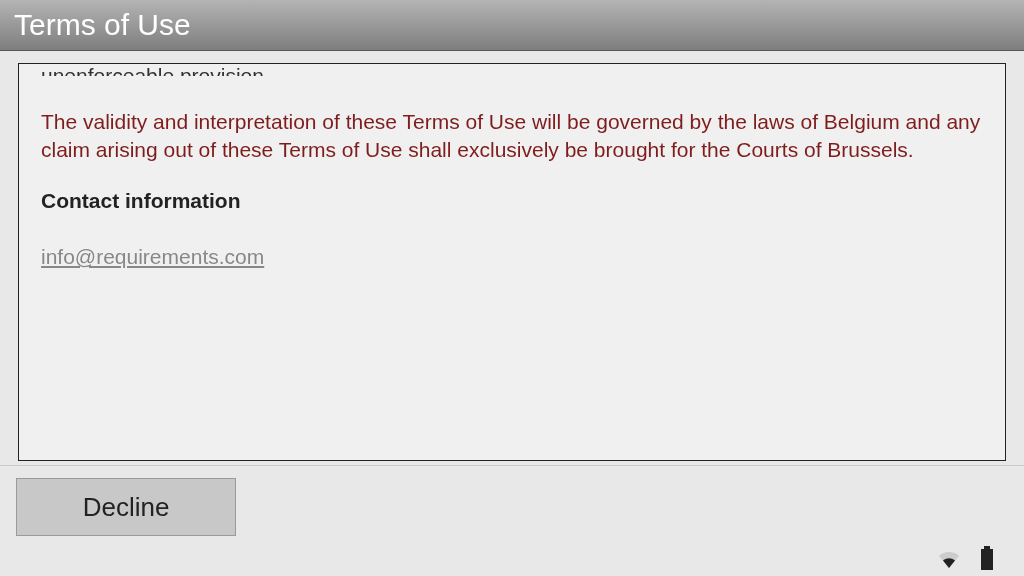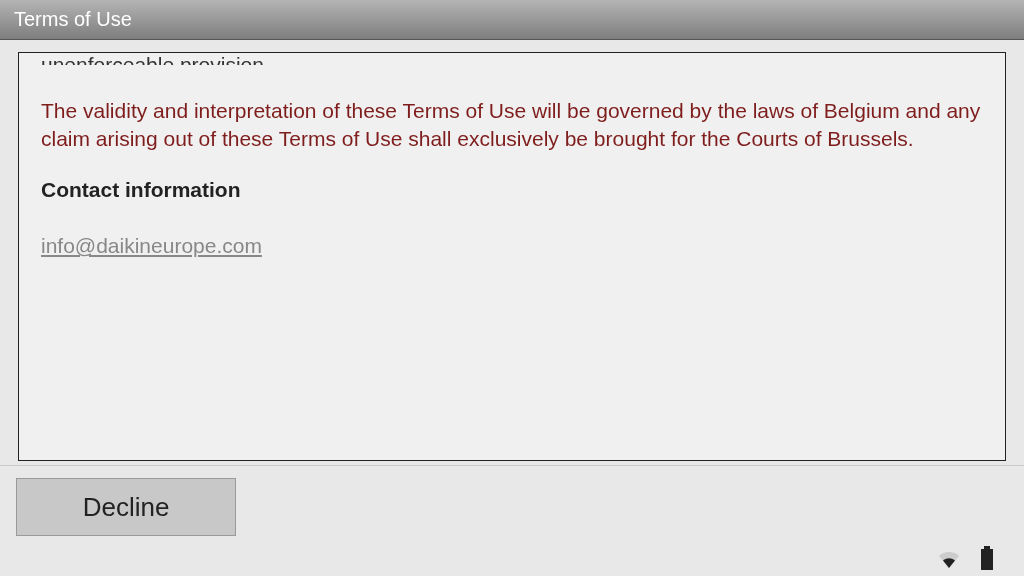--- a/index.html
+++ b/index.html
@@ -9,21 +9,21 @@
       font-family: Arial, Helvetica, sans-serif;
       background: #e8e8e8;
       display: flex;
       flex-direction: column;
       overflow: hidden;
     }
     .header {
       background: linear-gradient(to bottom, #b4b4b4 0%, #999999 50%, #7e7e7e 100%);
       padding: 8px 14px;
       color: #ffffff;
-      font-size: 20px;
+      font-size: 30px;
       font-weight: 300;
       border-bottom: 1px solid #555;
     }
     .content-wrap {
       flex: 1;
       padding: 12px 18px 4px 18px;
       overflow: hidden;
     }
     .content-box {
       border: 1px solid #222;
@@ -99,21 +99,21 @@
   <span>Terms of Use</span>
 </div>
 
 <div class="content-wrap">
   <div class="content-box">
     <div class="truncated">unenforceable provision.</div>
     <div class="para">The validity and interpretation of these Terms of Use will be governed by the laws of Belgium and any claim arising out of these Terms of Use shall exclusively be brought for the Courts of Brussels.</div>
     <div class="contact-para">
       <span class="section-title">Contact information</span><br>
       <br>
-      <span class="email-link">info@daikineurope.com</span>
+      <span class="email-link">info@requirements.com</span>
     </div>
   </div>
 </div>
 
 <div class="button-bar">
   <div class="btn">
     <span>Decline</span>
   </div>
 </div>
 

